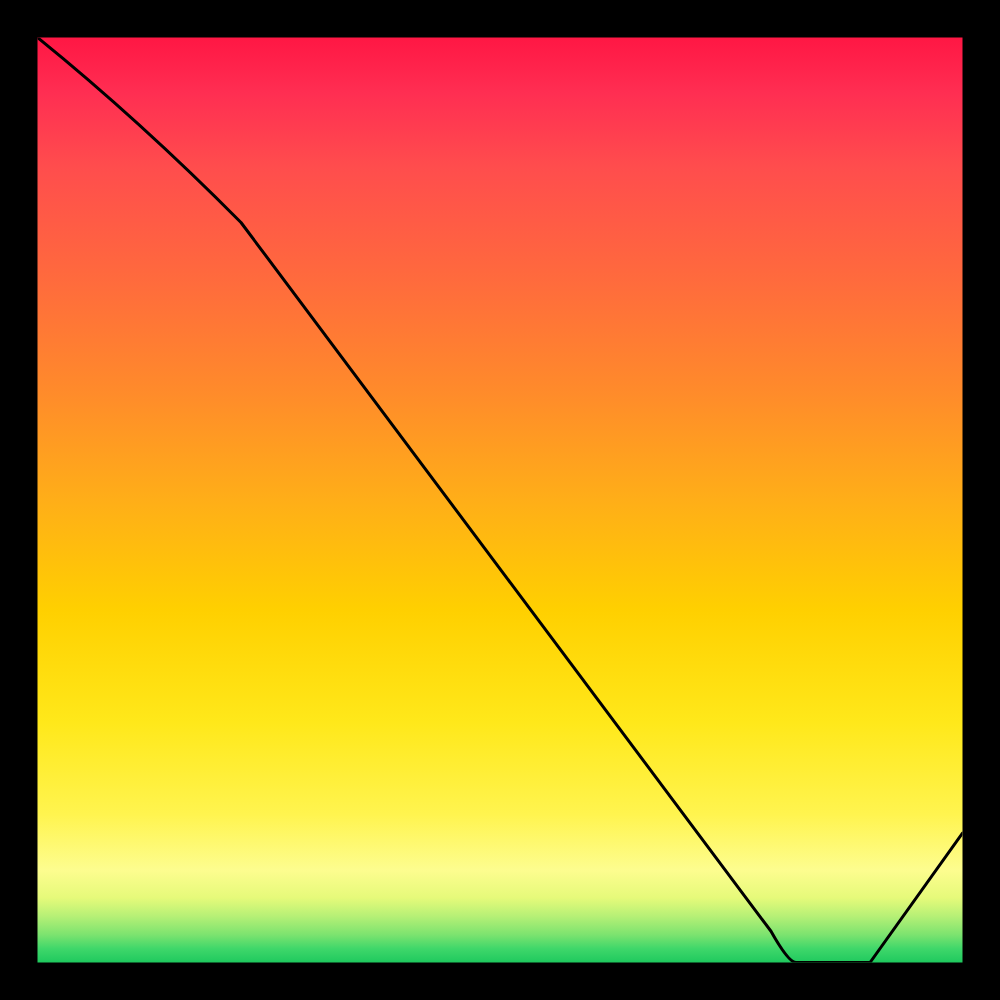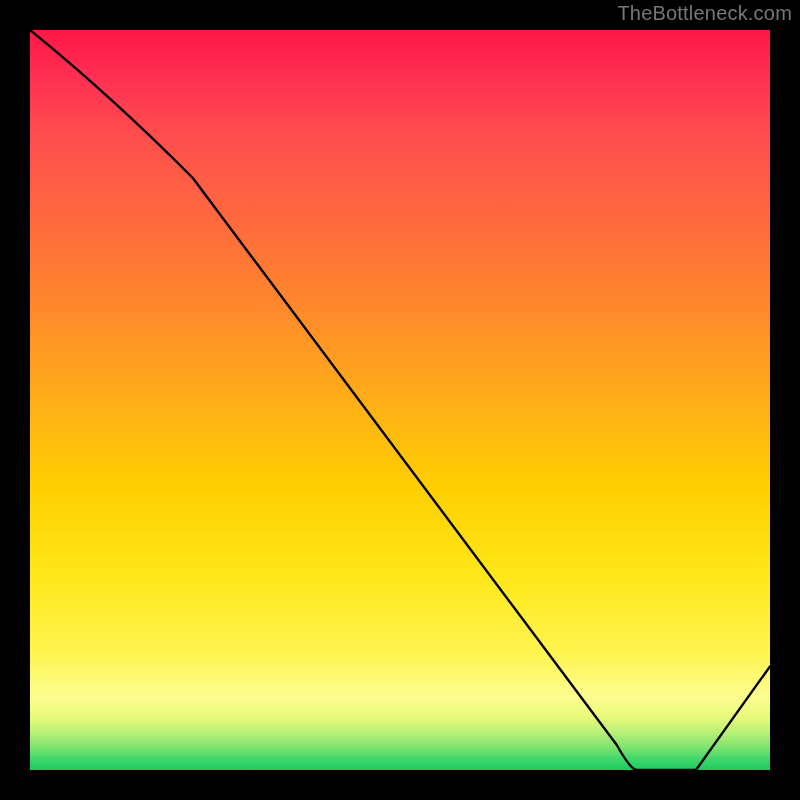--- a/index.html
+++ b/index.html
@@ -66,21 +66,20 @@
     font-weight: 700;
     letter-spacing: 1px;
     color: #ff0033;
     white-space: nowrap;
   }
 </style>
 </head>
 <body>
 
 <div class="frame">
-  <div class="attribution">TheBottleneck.com</div>
 
   <div class="plot">
     <svg class="curve" viewBox="0 0 740 740" preserveAspectRatio="none">
       <path id="curve-path" d="M 0.0 0.0 Q 81.4 66.0 162.8 148.0 L 586.8 715.0 Q 600.8 740.0 606.8 740.0 L 666.0 740.0 L 740.0 636.4" fill="none" stroke="#000" stroke-width="2.4" stroke-linejoin="round" stroke-linecap="round"></path>
     </svg>
     <div id="legend" class="red-legend" style="left: 527.2px; top: 722.6px;"></div>
   </div>
 </div>
 
 </body></html>

